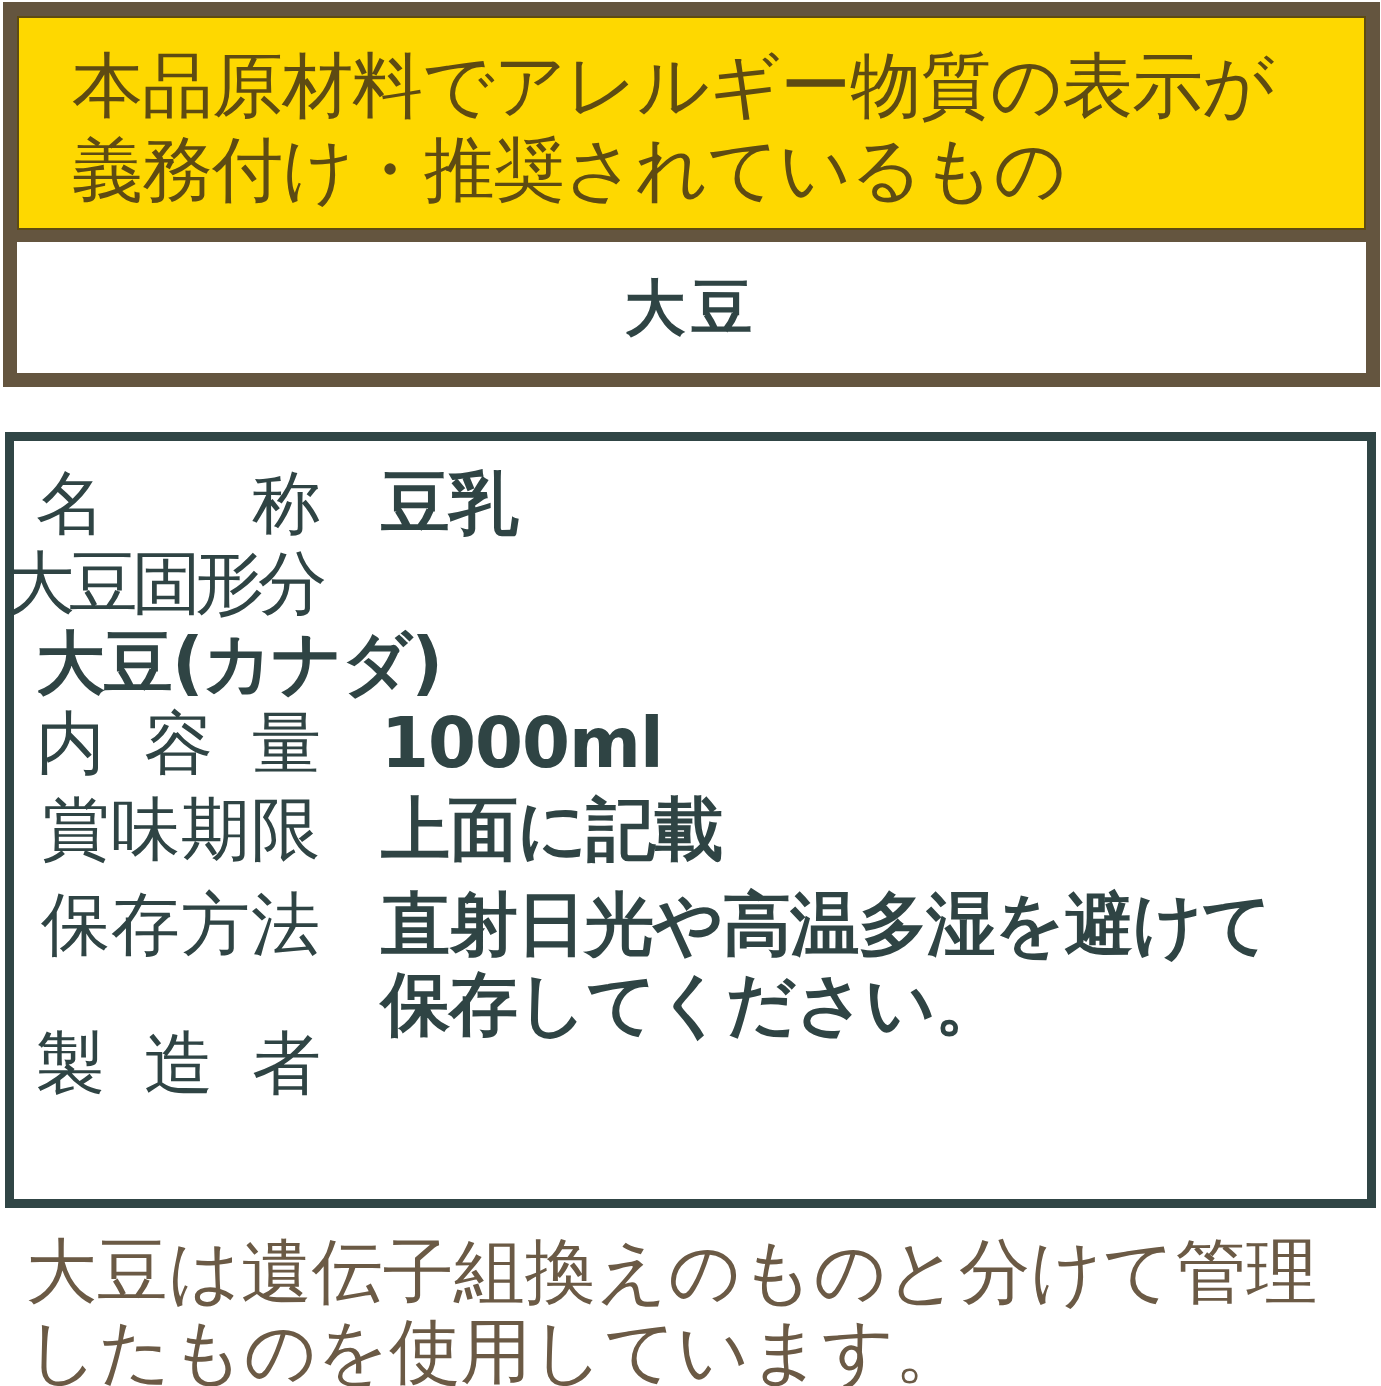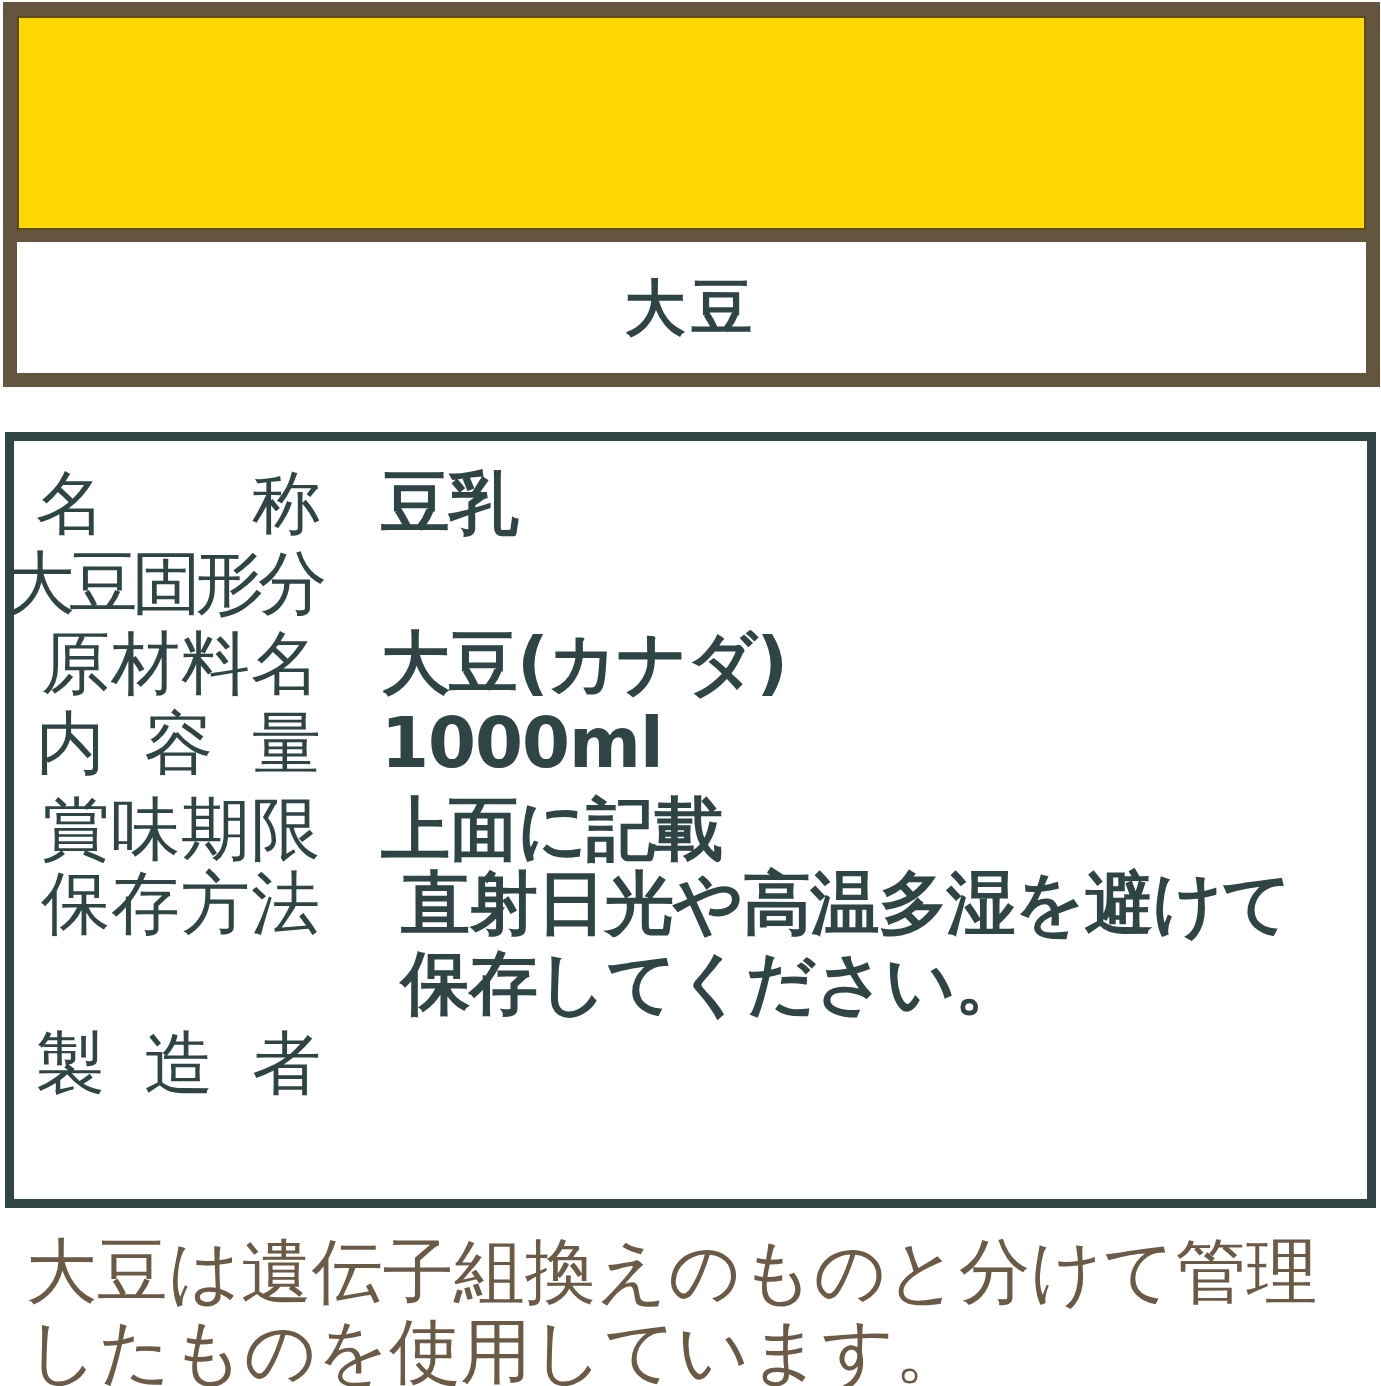--- a/index.html
+++ b/index.html
@@ -25,20 +25,24 @@
   .row .value { white-space:nowrap; letter-spacing:-1px;font-weight:bold; }
   .footer-note { position:absolute; left:26px; top:1232px; color:#6b5a45;
                  font-size:71px; line-height:80px; letter-spacing:0px; white-space:nowrap; }
 </style>
 </head>
 <body>
 
 <div class="allergy-box">
   <div class="allergy-header">
     <div class="inner"></div>
+    <div class="allergy-text">
+      <div>本品原材料でアレルギー物質の表示が</div>
+      <div>義務付け・推奨されているもの</div>
+    </div>
   </div>
   <div class="allergen-name">大豆</div>
 </div>
 
 <div class="info-table">
 
   <div class="row" style="top:22px;">
     <div class="label">
       <span>名</span>
       <span>称</span>
@@ -46,43 +50,40 @@
     <div class="value">豆乳</div>
   </div>
 
   <div class="row" style="top:102px;">
     <div class="label tight">
       <span style="letter-spacing:-6px;">大豆固形分</span>
     </div>
   </div>
 
   <div class="row" style="top:182px;">
-    <div class="label tight">
-      <span style="letter-spacing:1px;">原材料名</span>
-    </div>
     <div class="value">大豆(カナダ)</div>
   </div>
 
   <div class="row" style="top:262px;">
     <div class="label">
       <span>内</span>
       <span>容</span>
       <span>量</span>
     </div>
     <div class="value">1000ml</div>
   </div>
 
   <div class="row" style="top:348px;">
     <div class="label tight">
       <span style="letter-spacing:1px;">賞味期限</span>
     </div>
     <div class="value">上面に記載</div>
   </div>
 
-  <div class="row" style="top:422px;gap:20px;">
+  <div class="row" style="top:443px;">
     <div class="label tight">
       <span style="letter-spacing:1px;">保存方法</span>
     </div>
     <div class="value">
       <div>直射日光や高温多湿を避けて</div>
       <div>保存してください。</div>
     </div>
   </div>
 
   <div class="row" style="top:582px;">

